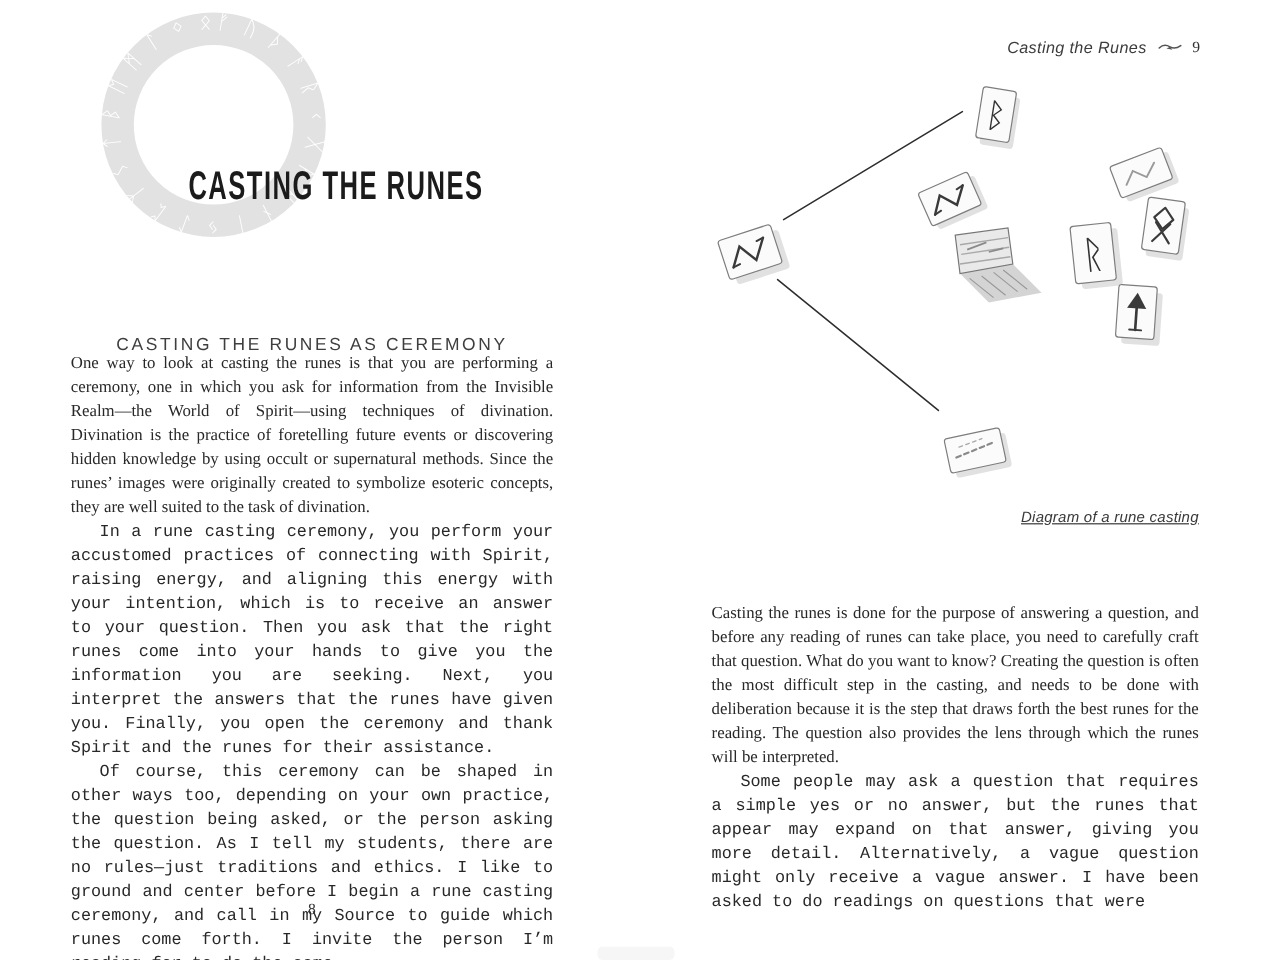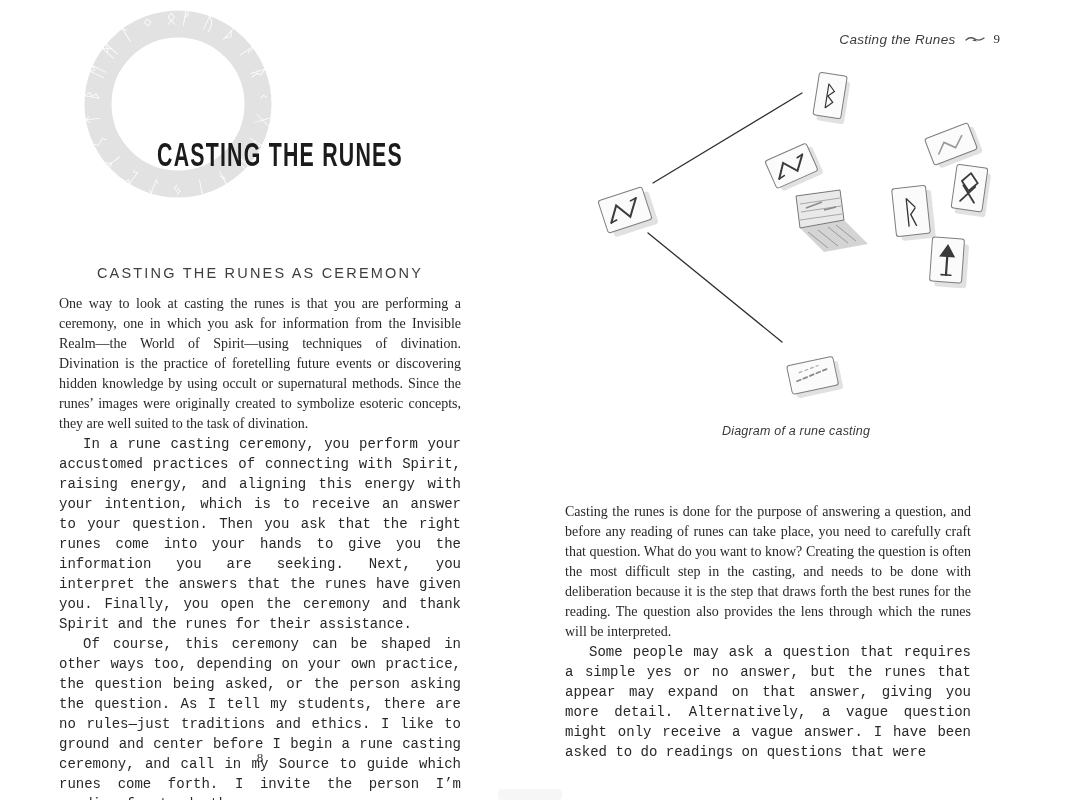--- a/index.html
+++ b/index.html
@@ -21,31 +21,31 @@
     font-weight: bold; font-size: 26px; letter-spacing: 1.5px;
     color: #1b1b1b; white-space: nowrap;
     transform: scale(0.82, 1.28); transform-origin: left top;
   }
   .section-heading {
     position: absolute;
     font-family: "Liberation Sans", sans-serif;
     font-weight: 400; font-size: 14.5px; letter-spacing: 2.2px;
     color: #3e3e3e; text-align: center; white-space: nowrap;
   }
-  #left-heading  { left: 59px;  width: 402px; top: 265px; }
+  #left-heading  { left: 59px;  width: 402px; top: 280px; }
   #right-heading { left: 593px; width: 406px; top: 472px; }
 
   .body-column {
     position: absolute;
     font-size: 14px; line-height: 20px; color: #282828;
     text-align: justify;
     hyphens: auto; -webkit-hyphens: auto;
   }
   #left-body  { left: 59px;  top: 294px; width: 402px; }
-  #right-body { left: 565px; top: 502px; width: 406px; }
+  #right-body { left: 593px; top: 502px; width: 406px; }
   .body-column p.indent { text-indent: 24px; font-family: Liberation Mono, monospace; }
 
   .folio {
     position: absolute; font-size: 13px; color: #333333;
     text-align: center;
   }
   #left-folio { left: 59px; width: 402px; top: 750px; }
 
   
   #running-header {
@@ -59,21 +59,21 @@
   }
   #header-ornament { width: 20px; height: 9px; display: block; }
   #right-folio { font-size: 13px; color: #333333; }
 
   
   #diagram { position: absolute; left: 588px; top: 52px; width: 424px; height: 352px; }
   #figure-caption {
     position: absolute; left: 593px; width: 406px; top: 424px;
     font-family: "Liberation Sans", sans-serif;
     font-style: italic; font-size: 12.5px; color: #383838;
-    text-align: center; letter-spacing: 0.2px;
+    text-align: right; letter-spacing: 0.2px; text-decoration: underline;
   }
 
   #gutter-smudge {
     position: absolute; left: 498px; top: 789px; width: 64px; height: 11px;
     background: #f6f6f6; border-radius: 4px;
   }
 
   .rune-glyph-text {
     font-family: "DejaVu Sans", sans-serif;
   }

